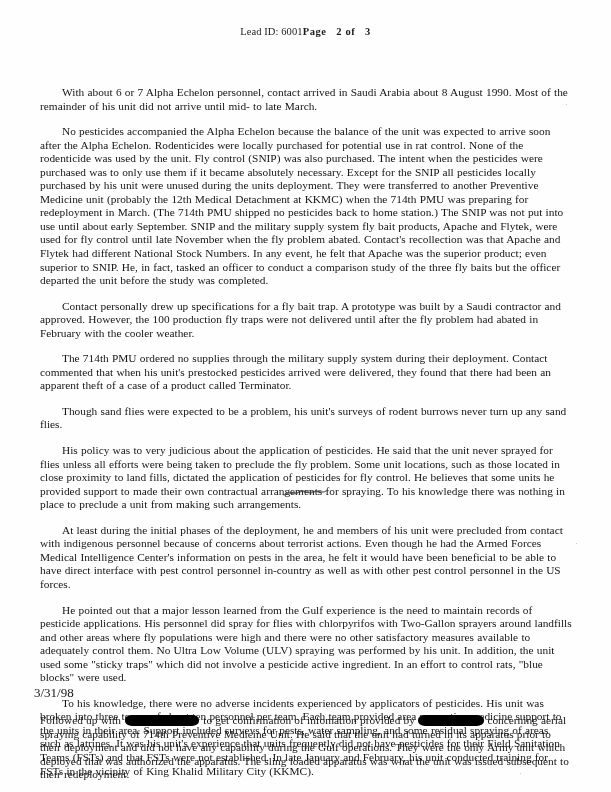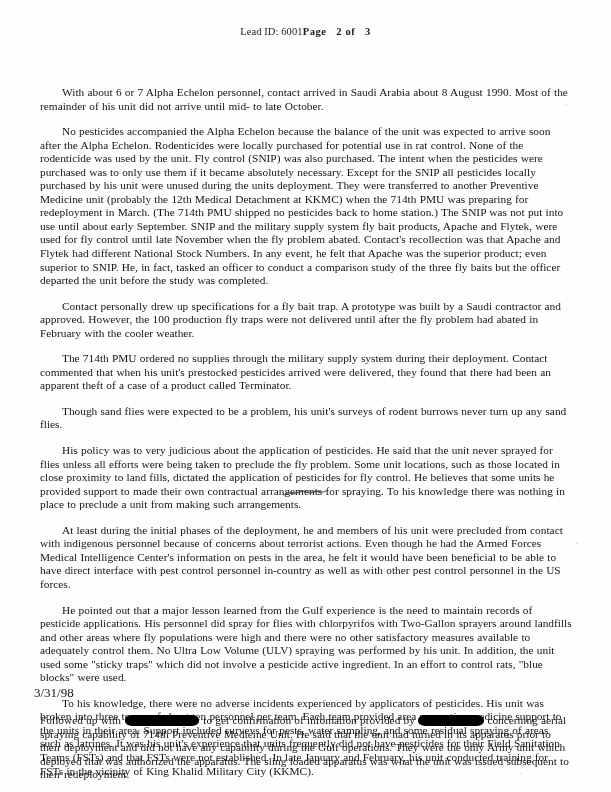--- a/index.html
+++ b/index.html
@@ -120,21 +120,21 @@
 <body>
 
 <div class="page">
 
   <div class="page-header">
     <span class="hdr-left">Lead ID: 6001</span>
     <span class="hdr-right">Page   2 of   3</span>
   </div>
 
   <div class="body-block">
-    <p class="para">With about 6 or 7 Alpha Echelon personnel, contact arrived in Saudi Arabia about 8 August 1990.  Most of the remainder of his unit did not arrive until mid- to late October.</p>
+    <p class="para">With about 6 or 7 Alpha Echelon personnel, contact arrived in Saudi Arabia about 8 August 1990.  Most of the remainder of his unit did not arrive until mid- to late March.</p>
     <p class="para">No pesticides accompanied the Alpha Echelon because the balance of the unit was expected to arrive soon after the Alpha Echelon.  Rodenticides were locally purchased for potential use in rat control.  None of the rodenticide was used by the unit.  Fly control (SNIP) was also purchased.  The intent when the pesticides were purchased was to only use them if it became absolutely necessary.  Except for the SNIP all pesticides locally purchased by his unit were unused during the units deployment.  They were transferred to another Preventive Medicine unit (probably the 12th Medical Detachment at KKMC) when the 714th PMU was preparing for redeployment in March.  (The 714th PMU shipped no pesticides back to home station.)  The SNIP was not put into use until about early September.  SNIP and the military supply system fly bait products, Apache and Flytek, were used for fly control until late November when the fly problem abated.  Contact's recollection was that Apache and Flytek had different National Stock Numbers.  In any event, he felt that Apache was the superior product; even superior to SNIP.  He, in fact, tasked an officer to conduct a comparison study of the three fly baits but the officer departed the unit before the study was completed.</p>
     <p class="para">Contact personally drew up specifications for a fly bait trap.  A prototype was built by a Saudi contractor and approved.  However, the 100 production fly traps were not delivered until after the fly problem had abated in February with the cooler weather.</p>
     <p class="para">The 714th PMU ordered no supplies through the military supply system during their deployment.  Contact commented that when his unit's prestocked pesticides arrived were delivered, they found that there had been an apparent theft of a case of a product called Terminator.</p>
     <p class="para">Though sand flies were expected to be a problem, his unit's surveys of rodent burrows never turn up any sand flies.</p>
     <p class="para">His policy was to very judicious about the application of pesticides.  He said that the unit never sprayed for flies unless all efforts were being taken to preclude the fly problem.  Some unit locations, such as those located in close proximity to land fills, dictated the application of pesticides for fly control.  He believes that some units he provided support to made their own contractual arrangements for spraying.  To his knowledge there was nothing in place to preclude a unit from making such arrangements.</p>
     <p class="para">At least during the initial phases of the deployment, he and members of his unit were precluded from contact with indigenous personnel because of concerns about terrorist actions.  Even though he had the Armed Forces Medical Intelligence Center's information on pests in the area, he felt it would have been beneficial to be able to have direct interface with pest control personnel in-country as well as with other pest control personnel in the US forces.</p>
     <p class="para">He pointed out that a major lesson learned from the Gulf experience is the need to maintain records of pesticide applications.  His personnel did spray for flies with chlorpyrifos with Two-Gallon sprayers around landfills and other areas where fly populations were high and there were no other satisfactory measures available to adequately control them.  No Ultra Low Volume (ULV) spraying was performed by his unit.  In addition, the unit used some "sticky traps" which did not involve a pesticide active ingredient.  In an effort to control rats, "blue blocks" were used.</p>
     <p class="para">To his knowledge, there were no adverse incidents experienced by applicators of pesticides.  His unit was broken into three teams of about ten personnel per team.  Each team provided area preventive medicine support to the units in their area.  Support included surveys for pests, water sampling, and some residual spraying of areas such as latrines.  It was his unit's experience that units frequently did not have pesticides for their Field Sanitation Teams (FSTs) and that FSTs were not established.  In late January and February, his unit conducted training for FSTs in the vicinity of King Khalid Military City (KKMC).</p>
     <p class="para">The pesiticide applicators in his unit were would trained but had limited experience.  The unit deployed from Fort Bragg and had limited real world opportunity to acquire application experience on that installation.</p>
   </div>

